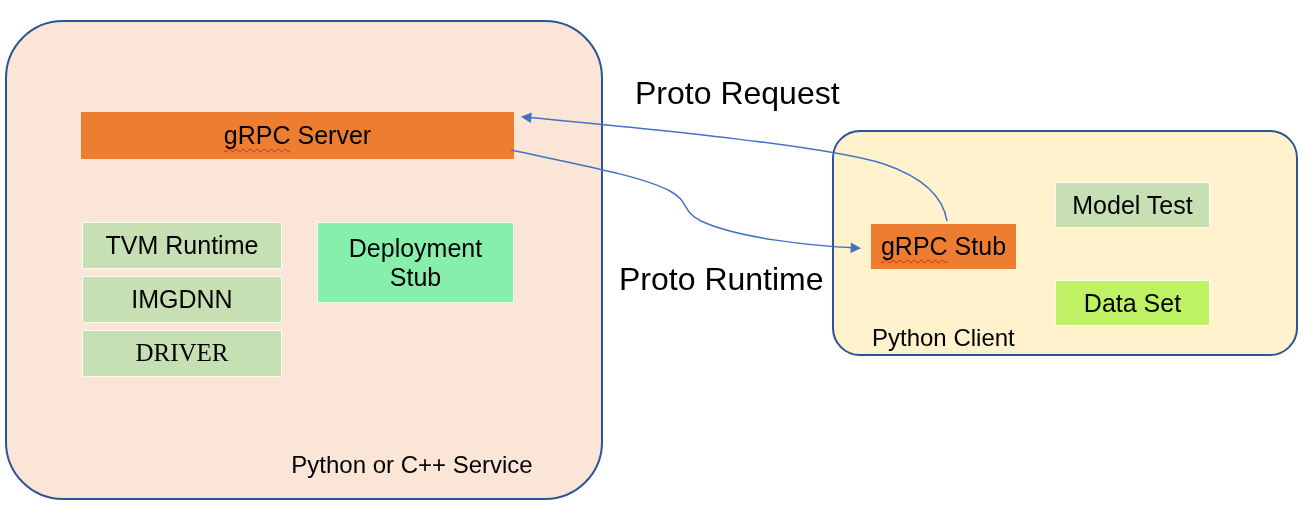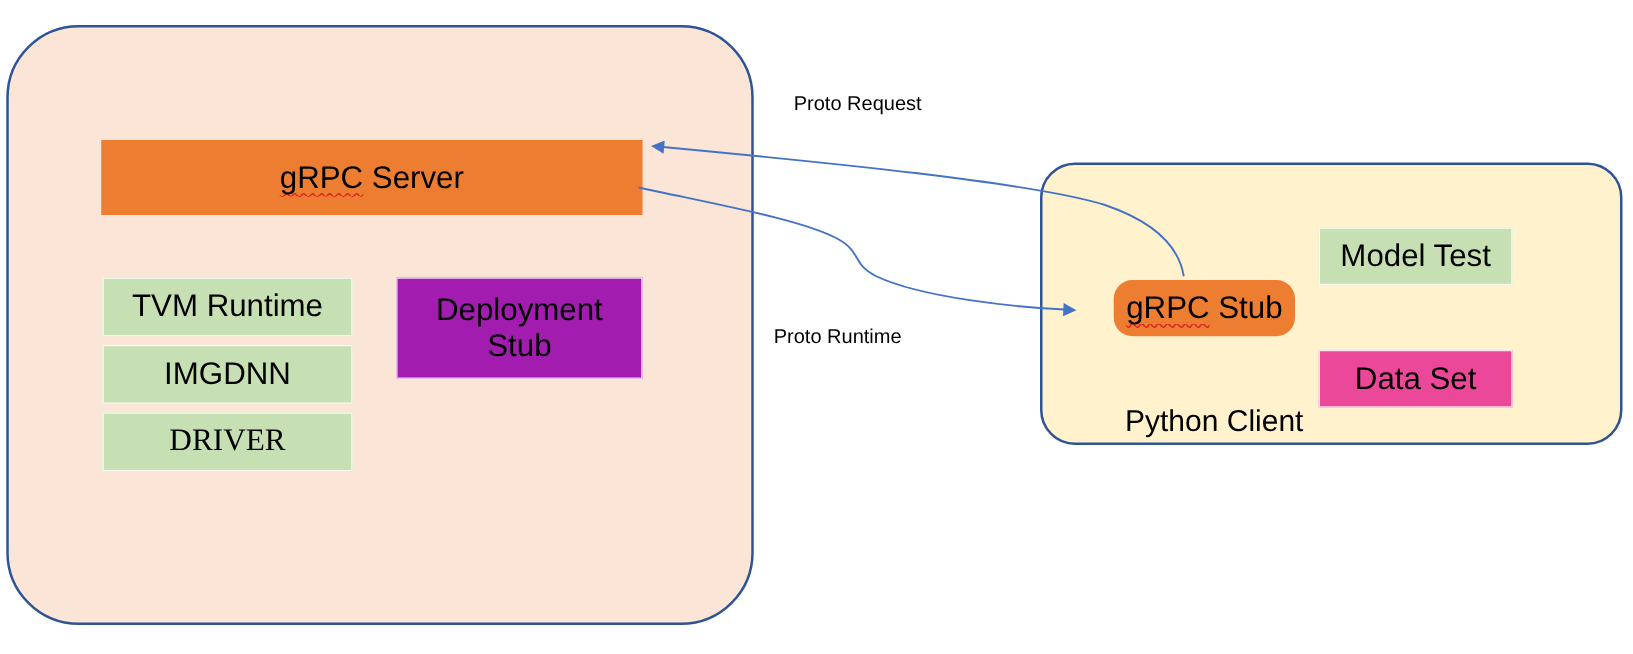--- a/index.html
+++ b/index.html
@@ -37,57 +37,57 @@
     position: absolute;
     display: flex;
     align-items: center;
     justify-content: center;
     text-align: center;
     font-size: 25px;
     line-height: 1.15;
   }
   .box.orange { background: #ED7D31; border: none; }
   .box.green  { background: #C6E0B4; border: 1.5px solid rgba(255,255,255,0.85); }
-  .box.blue   { background: #a21caf; border: 1.5px solid rgba(255,255,255,0.85); }
-  .box.bluelight { background: #ec4899; border: 1.5px solid rgba(255,255,255,0.85); }
+  .box.blue   { background: #86efac; border: 1.5px solid rgba(255,255,255,0.85); }
+  .box.bluelight { background: #bef264; border: 1.5px solid rgba(255,255,255,0.85); }
 
   
-  .server-box   { left: 74px;  top: 90px;  width: 433px; height: 60px; }
+  .server-box   { left: 74px;  top: 90px;  width: 433px; height: 47px; }
   .stack-box    { left: 75px;  width: 200px; height: 47px; }
   .stack-0 { top: 200px; }
   .stack-1 { top: 254px; }
   .stack-2 { top: 308px; font-family: Liberation Serif, serif; }
   .stack-3 { top: 367px; height: 46px; }
   .deployment-box { left: 310px; top: 200px; width: 197px; height: 81px; flex-direction: column; }
 
   
-  .stub-box     { left: 57px;  top: 92px;  width: 145px; height: 45px; border-radius: 15px; }
+  .stub-box     { left: 37px;  top: 92px;  width: 145px; height: 45px; }
   .modeltest-box{ left: 221px; top: 50px;  width: 155px; height: 46px; }
   .dataset-box  { left: 221px; top: 148px; width: 155px; height: 46px; }
 
   .caption {
     position: absolute;
     font-size: 24px;
     white-space: nowrap;
   }
   .service-caption { left: 230px; top: 429px; width: 350px; text-align: center; }
-  .client-caption  { left: 38px;  top: 192px; margin-left: 28px; }
+  .client-caption  { left: 38px;  top: 192px; }
 
   .wavy {
     text-decoration-line: underline;
     text-decoration-style: wavy;
     text-decoration-color: #E02020;
     text-decoration-thickness: 1px;
     text-underline-offset: 4px;
     text-decoration-skip-ink: none;
   }
 
   .arrow-label {
     position: absolute;
-    font-size: 16px;
+    font-size: 32px;
     white-space: nowrap;
   }
   .request-label  { left: 635px; top: 75px; }
   .response-label { left: 619px; top: 261px; }
 
   .connectors {
     position: absolute;
     left: 0; top: 0;
     width: 1306px; height: 523px;
     pointer-events: none;
@@ -106,20 +106,21 @@
 
     <div class="box green stack-box stack-1">IMGDNN</div>
     <div class="box green stack-box stack-0">TVM Runtime</div>
     <div class="box green stack-box stack-2">DRIVER</div>
 
     <div class="box blue deployment-box">
       <span>Deployment</span>
       <span>Stub</span>
     </div>
 
+    <div class="caption service-caption">Python or C++ Service</div>
   </div>
 
   <div class="container client-container">
 
     <div class="box orange stub-box">
       <span><span class="wavy">gRPC</span><span> Stub</span></span>
     </div>
 
     <div class="box green modeltest-box">Model Test</div>
 

